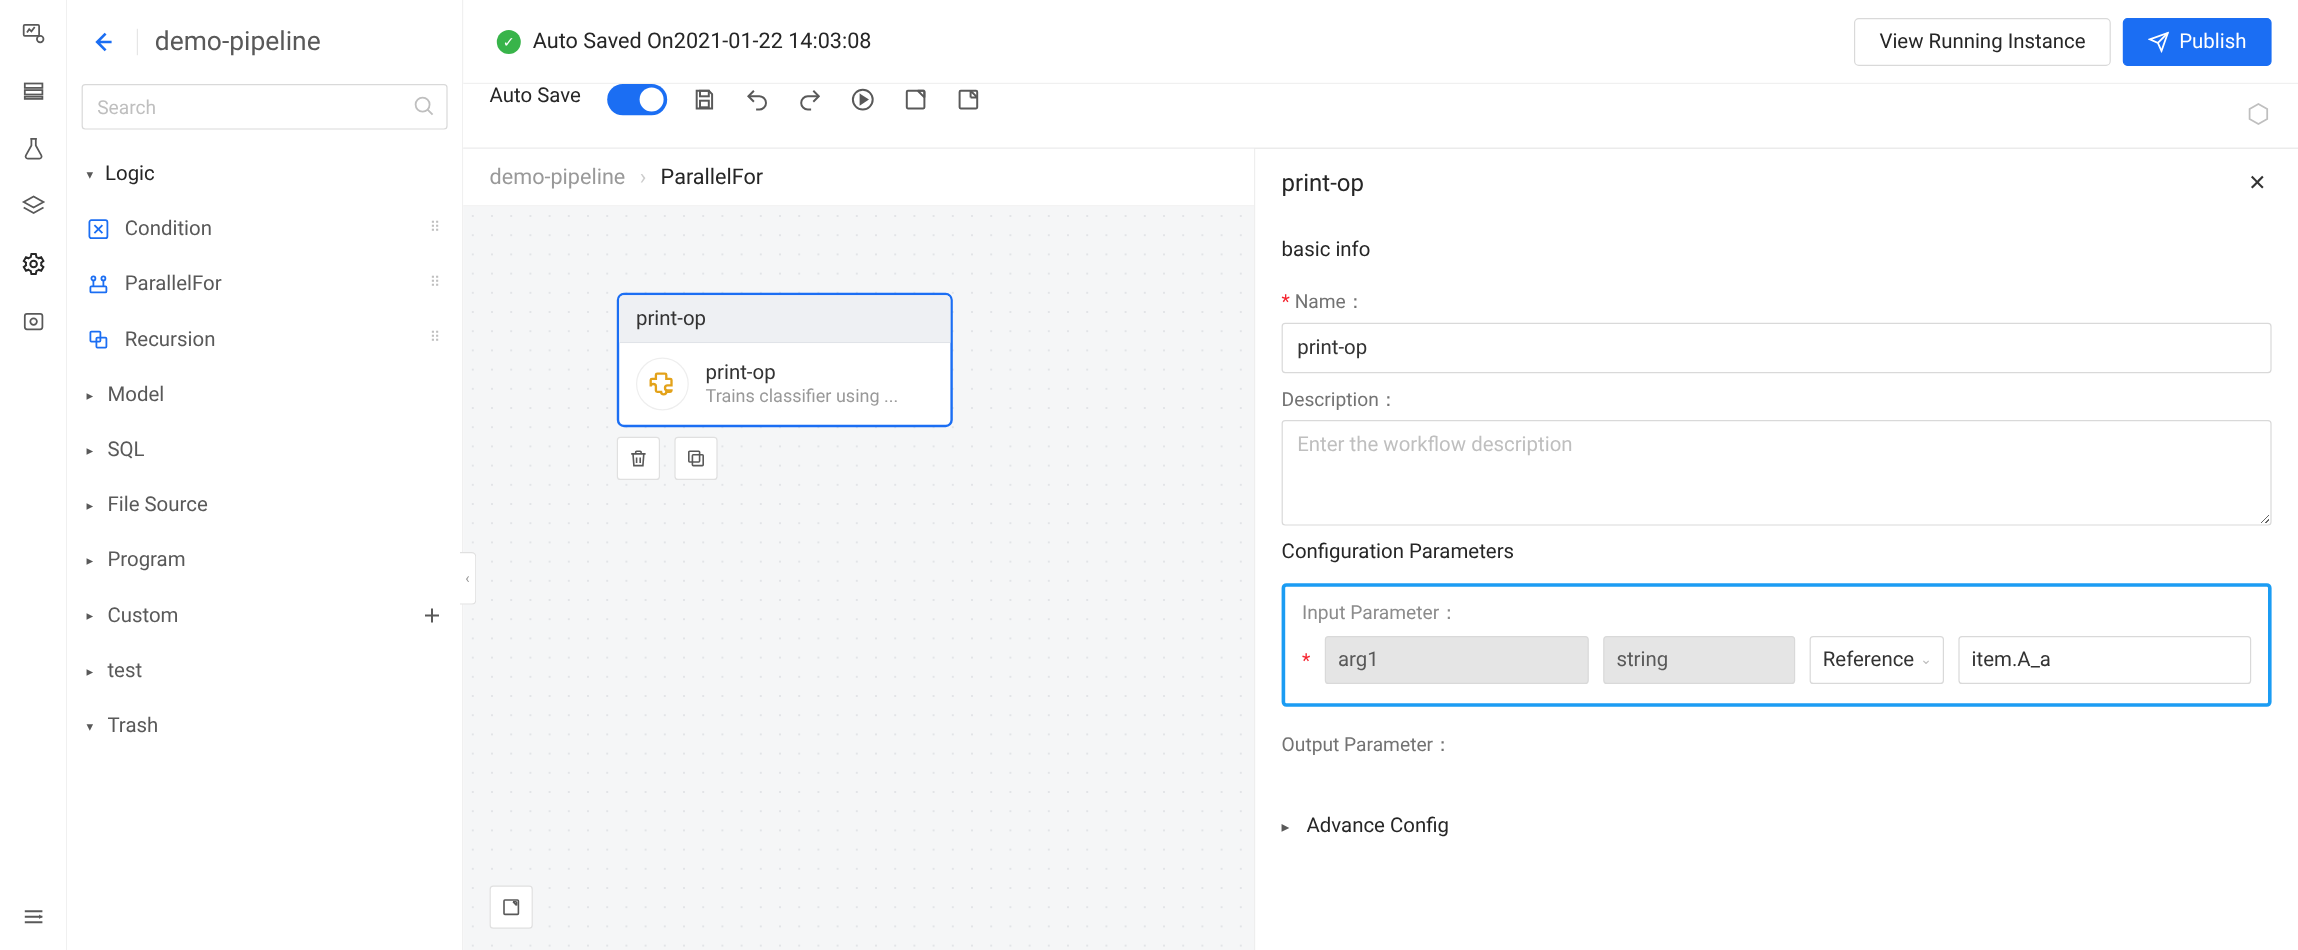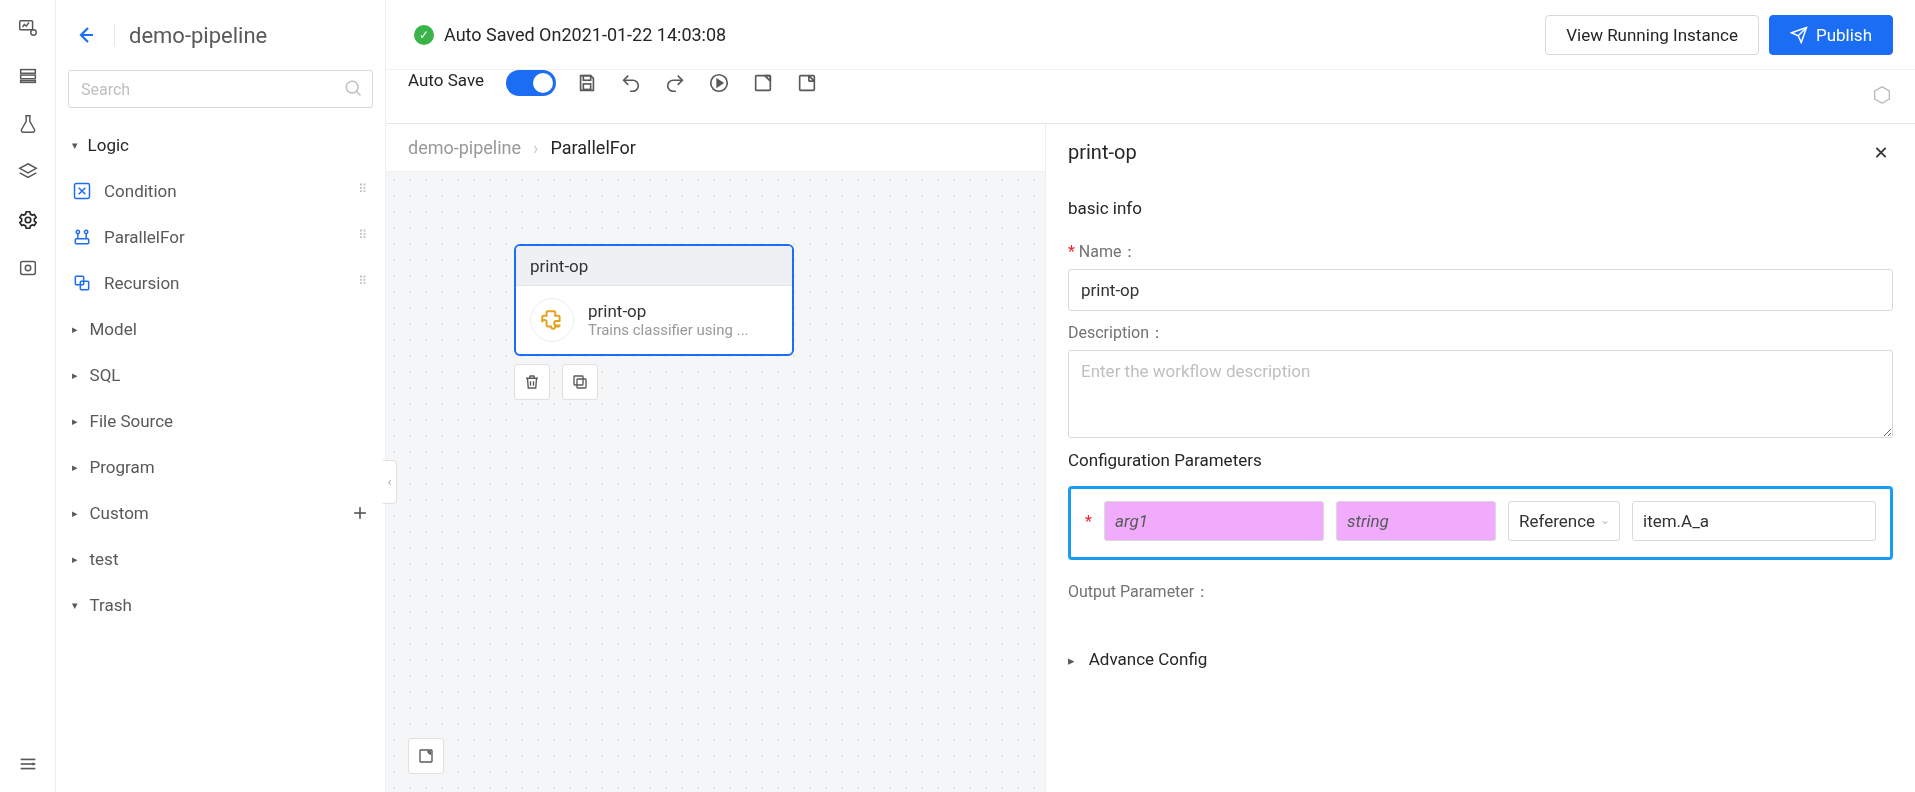--- a/index.html
+++ b/index.html
@@ -69,21 +69,21 @@
   .field-label { font-size:16px; color:#737373; margin-top:12px; margin-bottom:6px;}
   .req::before{ content:"* "; color:#f5222d;}
   .text-input { width:100%; height:42px; border:1px solid #d9d9d9; border-radius:3px; padding:0 12px; font-size:17px; color:#333; outline:none;}
   .textarea { width:100%; height:88px; border:1px solid #d9d9d9; border-radius:3px; padding:10px 12px; font-size:17px; color:#333; outline:none; resize:both;}
   .textarea::placeholder{ color:#bfbfbf;}
   .param-box { border:3px solid #1b9cf3; border-radius:4px; padding:12px 14px 16px 14px; margin-top:4px;}
   .param-label { font-size:16px; color:#8c8c8c; margin-bottom:8px;}
   .param-row { display:flex; align-items:center; gap:12px;}
   .param-row .star{ color:#f5222d; font-size:16px; width:10px;}
   .inp { height:40px; border:1px solid #d9d9d9; border-radius:3px; padding:0 10px; font-size:17px; color:#333; background:#fff; outline:none;}
-  .inp.ro { background:#f0abfc; color:#595959;font-style:italic;}
+  .inp.ro { background:#e5e5e5; color:#595959;}
   .w1{ width:220px;} .w2{ width:160px;} .w3{ width:160px;} .w4{ flex:1;}
   .select-wrap{ position:relative; }
   .select-wrap .caret-d{ position:absolute; right:10px; top:12px; color:#bfbfbf; font-size:12px;}
   .caret-r::before{content:"▸"; margin-right:10px; color:#595959; font-size:13px;}
   svg { display:block; }
 </style>
 </head>
 <body>
 
 <div class="rail">
@@ -355,20 +355,21 @@
 
       <div class="field-label req">Name：</div>
       <input class="text-input" type="text" value="print-op" style="">
 
       <div class="field-label">Description：</div>
       <textarea class="textarea" placeholder="Enter the workflow description" style=""></textarea>
 
       <div class="sec-title" style="margin-top:12px">Configuration Parameters</div>
 
       <div class="param-box">
+        <div class="param-label">Input Parameter：</div>
         <div class="param-row">
           <span class="star">*</span>
           <input class="inp ro w1" readonly="" value="arg1" style="">
           <input class="inp ro w2" readonly="" value="string" style="">
           <div class="select-wrap w3">
             <input class="inp" style="width: 100%;" value="Reference">
             <span class="caret-d">⌄</span>
           </div>
           <input class="inp w4" value="item.A_a" style="">
         </div>

